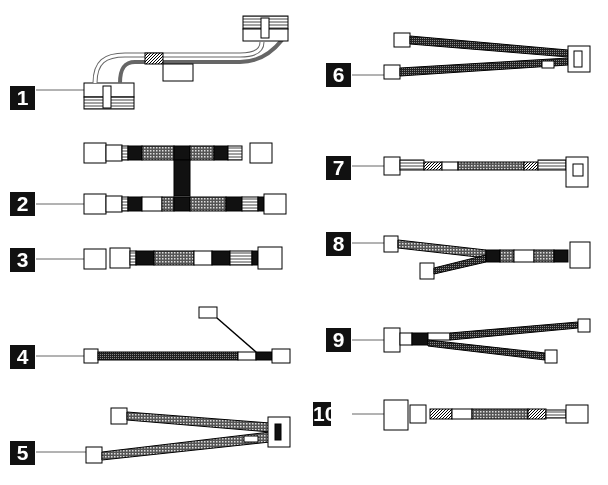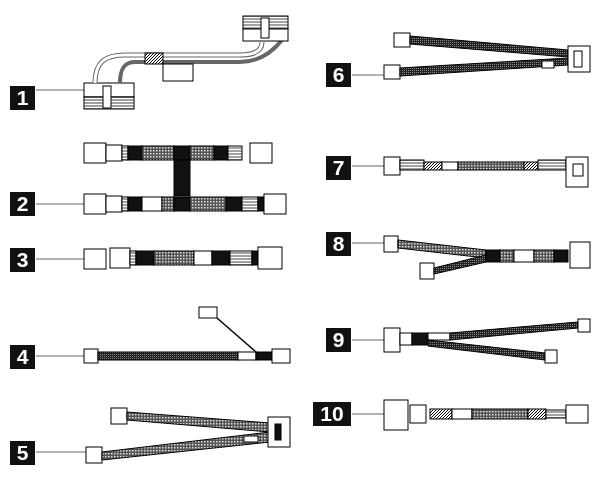--- a/index.html
+++ b/index.html
@@ -177,14 +177,14 @@
 <div id="callouts">
     <div class="callout" style="left: 10px; top: 86px; width: 25px;">1</div>
     <div class="callout" style="left: 10px; top: 192px; width: 25px;">2</div>
     <div class="callout" style="left: 10px; top: 248px; width: 25px;">3</div>
     <div class="callout" style="left: 10px; top: 345px; width: 25px;">4</div>
     <div class="callout" style="left: 10px; top: 441px; width: 25px;">5</div>
     <div class="callout" style="left: 326px; top: 63px; width: 25px;">6</div>
     <div class="callout" style="left: 326px; top: 156px; width: 25px;">7</div>
     <div class="callout" style="left: 326px; top: 232px; width: 25px;">8</div>
     <div class="callout" style="left: 326px; top: 328px; width: 25px;">9</div>
-    <div class="callout" style="left: 313px; top: 402px; width: 38px; text-align: center;">10</div>
+    <div class="callout" style="left: 313px; top: 402px; width: 18px; text-align: center;">10</div>
   </div>
 
 </body></html>

